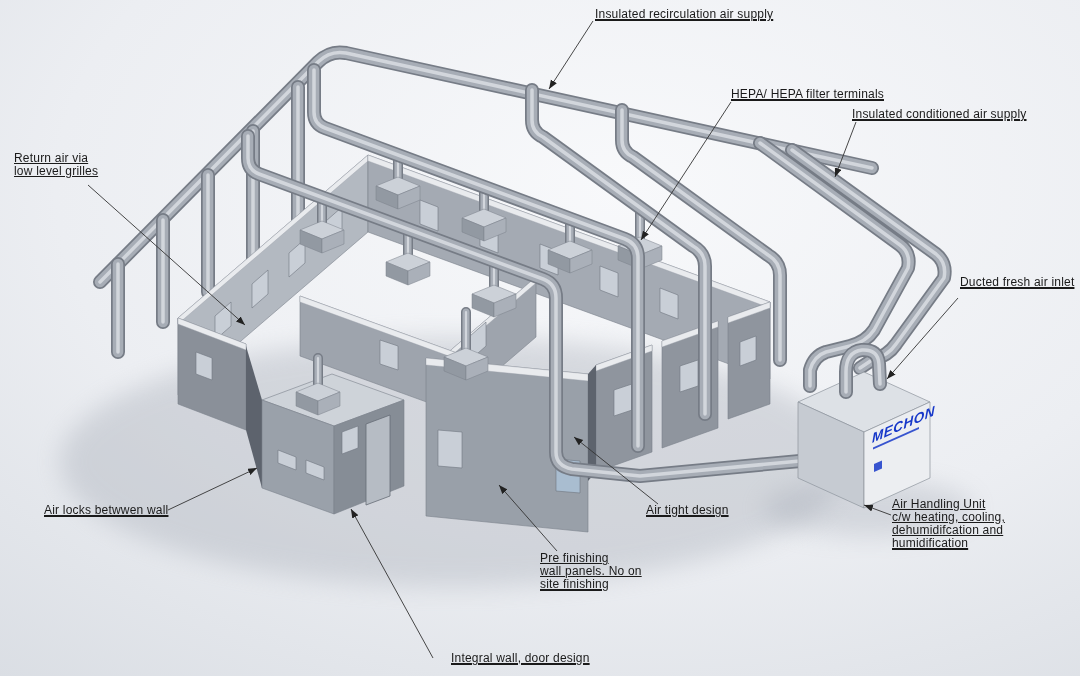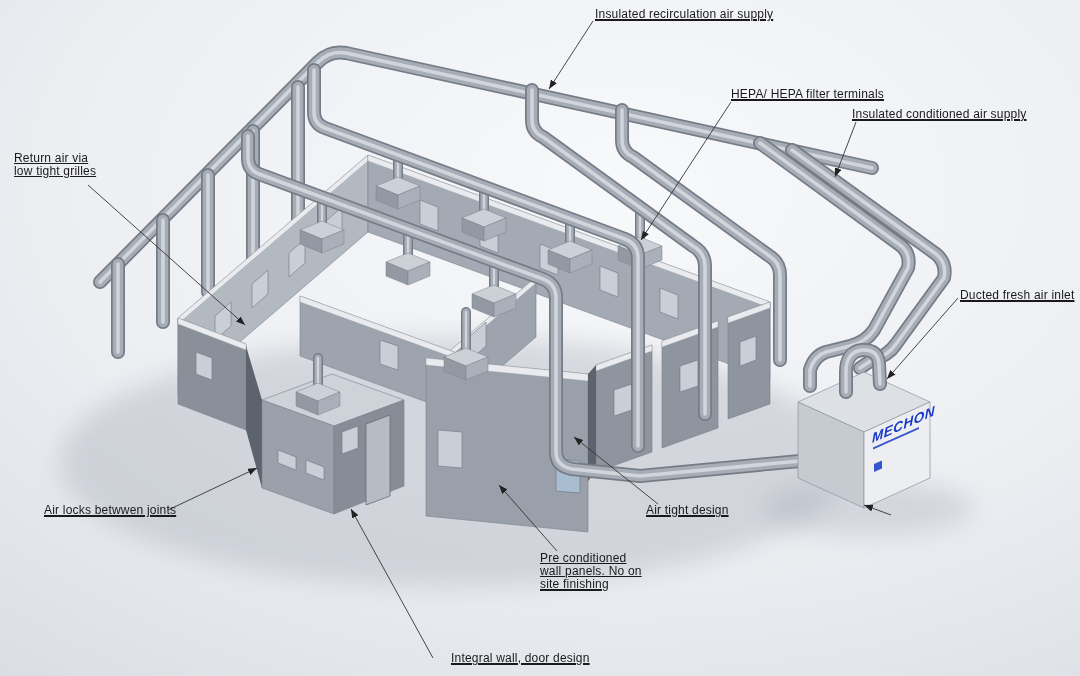--- a/index.html
+++ b/index.html
@@ -204,24 +204,30 @@
       <line class="leader" x1="433" y1="658" x2="351" y2="509" marker-end="url(#arr)"></line>
       <line class="leader" x1="891" y1="515" x2="864" y2="505" marker-end="url(#arr)"></line>
     </g>
   </svg>
 
   <div class="ann" style="left:595px;top:8px"><span class="u">Insulated recirculation air supply</span></div>
   <div class="ann" style="left:731px;top:88px"><span class="u">HEPA/ HEPA filter terminals</span></div>
   <div class="ann" style="left:852px;top:108px"><span class="u">Insulated conditioned air supply</span></div>
   <div class="ann" style="left:14px;top:152px">
     <div>Return air via</div>
-    <div>low tight grilles</div>
+    <div>low level grilles</div>
   </div>
-  <div class="ann" style="left:960px;top:289px"><span class="u">Ducted fresh air inlet</span></div>
-  <div class="ann" style="left:44px;top:504px"><span class="u">Air locks betwwen joints</span></div>
+  <div class="ann" style="left:960px;top:276px"><span class="u">Ducted fresh air inlet</span></div>
+  <div class="ann" style="left:44px;top:504px"><span class="u">Air locks betwwen wall</span></div>
   <div class="ann" style="left:646px;top:504px"><span class="u">Air tight design</span></div>
   <div class="ann" style="left:540px;top:552px">
-    <div>Pre conditioned</div>
+    <div>Pre finishing</div>
     <div>wall panels. No on</div>
     <div class="u">site finishing</div>
   </div>
   <div class="ann" style="left:451px;top:652px"><span class="u">Integral wall, door design</span></div>
+  <div class="ann" style="left:892px;top:498px">
+    <div>Air Handling Unit</div>
+    <div>c/w heating, cooling,</div>
+    <div>dehumidifcation and</div>
+    <div class="u">humidification</div>
+  </div>
 </div>
 
 </body></html>

